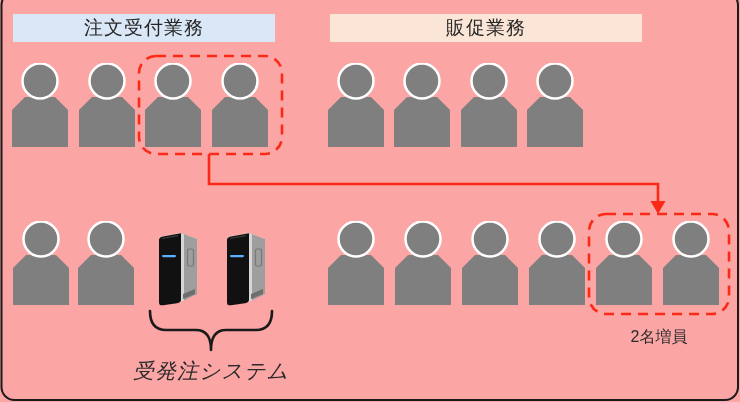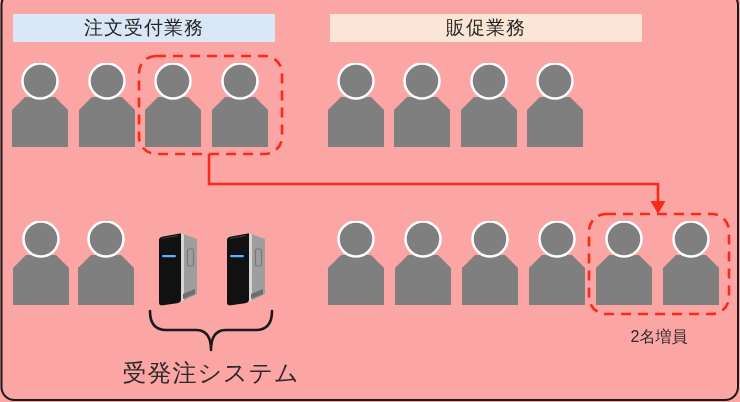--- a/index.html
+++ b/index.html
@@ -10,21 +10,21 @@
   .section-header{
     position:absolute;top:14px;height:28px;display:flex;align-items:center;justify-content:center;
     font-size:19px;color:#262626;letter-spacing:1px;
   }
   .section-header.order{left:13px;width:262px;background:#d9e7f6;}
   .section-header.promo{left:330px;width:312px;background:#fbe5d6;}
   .person{position:absolute;width:56px;height:84px;}
   .server{position:absolute;width:46px;height:78px;}
   .overlay{position:absolute;left:0;top:0;pointer-events:none;}
   .floor-label{position:absolute;color:#2b2b2b;text-align:center;}
-  .system-label{left:111px;top:357px;width:200px;font-size:24px;letter-spacing:1px;}
+  .system-label{left:111px;top:357px;width:200px;font-size:21px;letter-spacing:1px;font-style:italic;}
   .increase-label{left:589px;top:327px;width:140px;font-size:16px;}
 </style>
 </head>
 <body>
 
 <div class="canvas">
 
   <div class="section-header order">
     <span>注文受付業務</span>
   </div>

